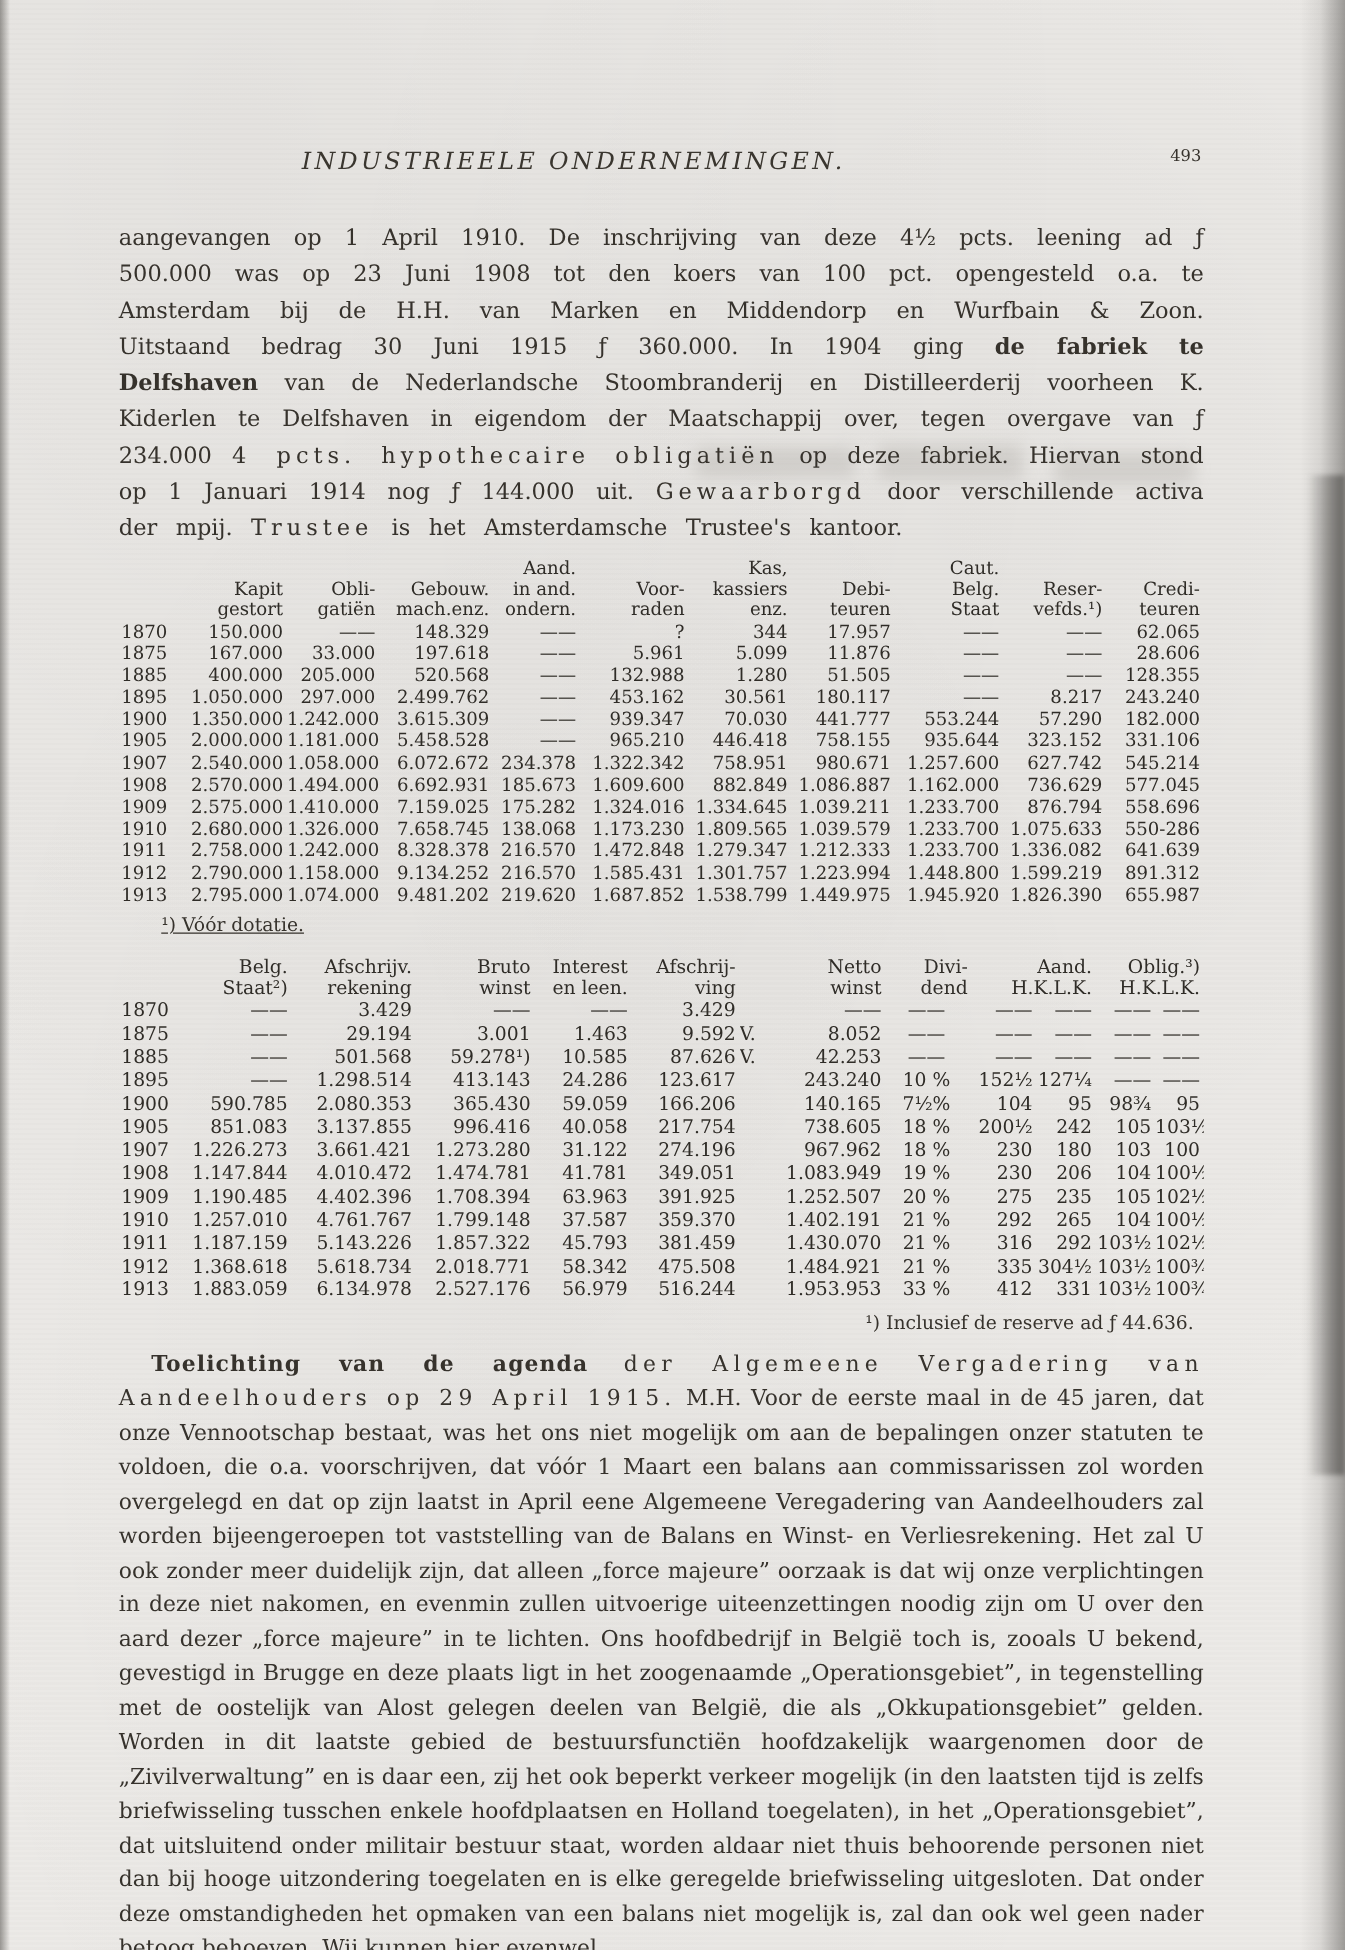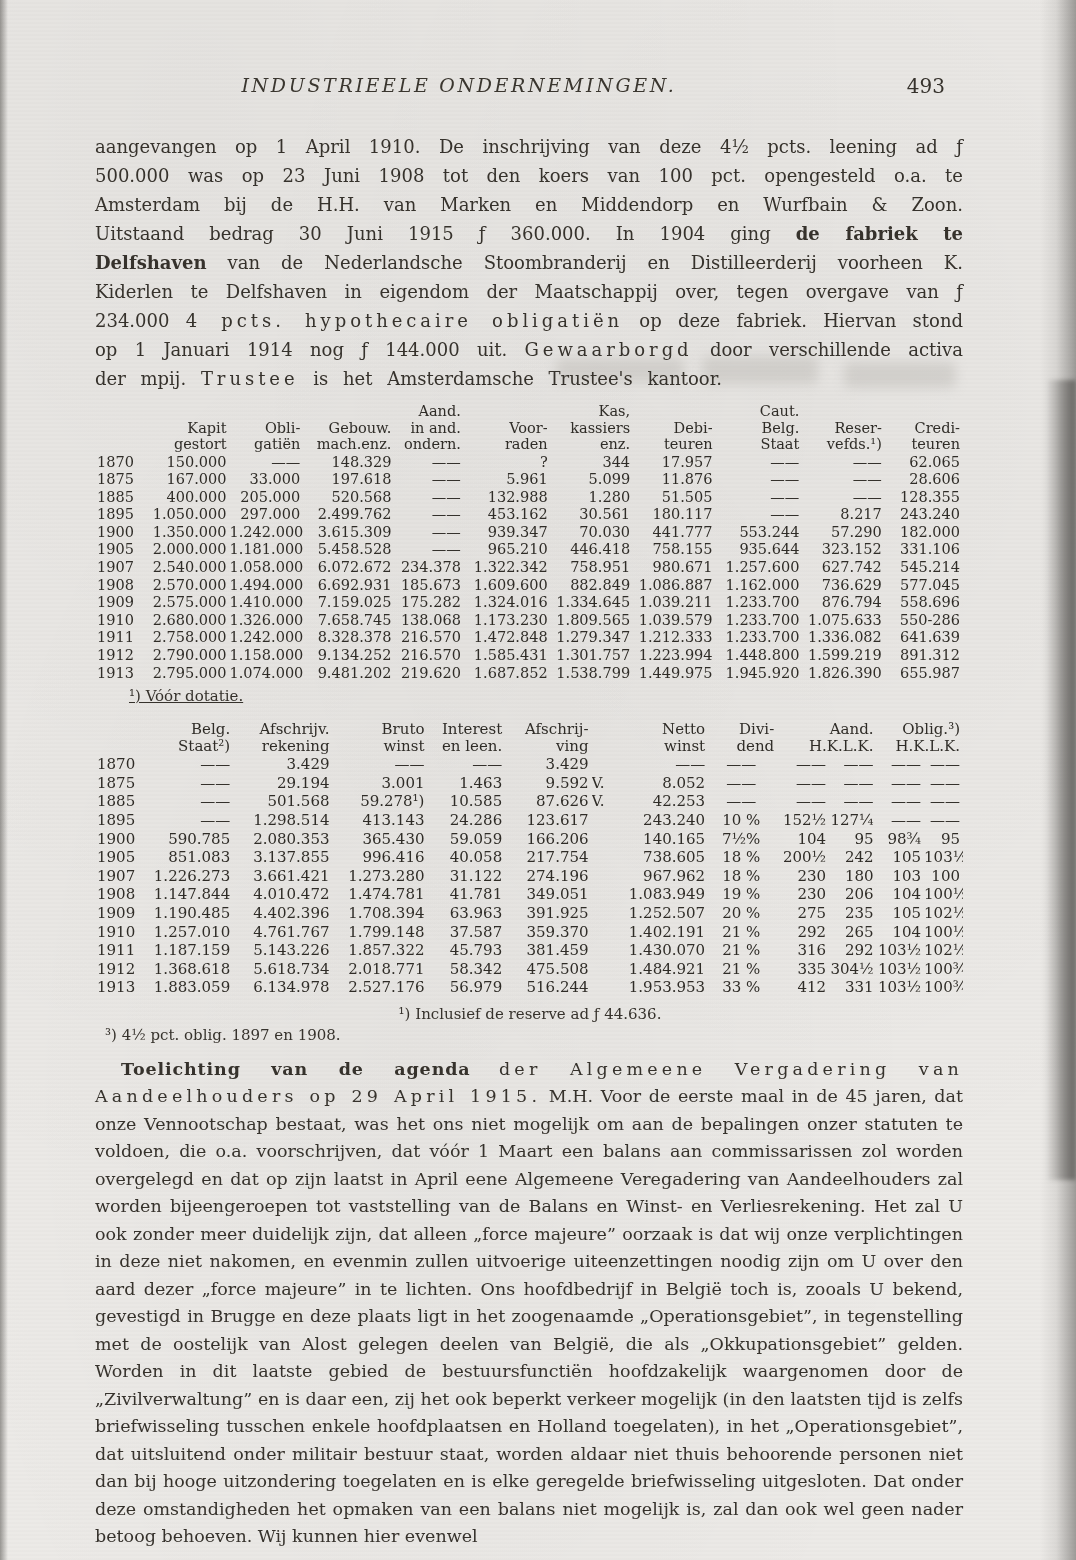--- a/index.html
+++ b/index.html
@@ -21,24 +21,24 @@
   .gutter-dark{position:absolute;right:0;top:380px;width:30px;height:800px;
     background:linear-gradient(to left, rgba(96,94,91,0.85), rgba(96,94,91,0));
     filter:blur(2px);}
   .smudge{position:absolute;background:#b5b2ad;opacity:0.4;filter:blur(6px);border-radius:5px;}
   .sm1{left:556px;top:358px;width:128px;height:24px;}
   .sm2{left:702px;top:356px;width:116px;height:28px;}
   .sm3{left:844px;top:362px;width:112px;height:26px;}
 
   .page-inner{position:absolute;left:95px;top:0;width:868px;}
 
-  .running-head{position:relative;margin-top:74px;height:28px;}
+  .running-head{position:relative;margin-top:118px;height:28px;}
   .head-title{position:absolute;left:calc(50% - 70px);transform:translateX(-50%);
     font-style:italic;font-size:19px;letter-spacing:0.14em;white-space:nowrap;color:#3a362f;}
-  .page-num{position:absolute;right:18px;top:0;font-size:20px;}
+  .page-num{position:absolute;right:2px;top:0;font-size:13px;}
 
   .body-text{text-align:justify;}
   .intro{margin:30px 0 0 0;font-size:18px;line-height:29px;word-spacing:0.5em;}
   .sp{letter-spacing:0.22em;}
   .bold-seg{font-weight:bold;}
 
   table{border-collapse:collapse;width:100%;table-layout:fixed;}
   th{font-weight:normal;white-space:pre-line;vertical-align:bottom;text-align:right;
      line-height:16.5px;padding:0 3px 1px 0;margin-top:28px;}
   td{text-align:right;padding:0 3px 0 0;white-space:nowrap;overflow:hidden;}
@@ -48,21 +48,21 @@
   .t1 td{line-height:17.6px;}
   .footnote1{font-size:15px;margin:5px 0 0 34px;text-decoration:underline;}
 
   .t2{margin-top:16px;font-size:15px;color:#2f2c27;}
   .t2 td{line-height:18.6px;}
   .t2 td:nth-child(7){text-align:left;padding:0;}
   .t2 td:nth-child(9){text-align:center;}
   .th-center{text-align:right;}
 
   .footnotes{font-size:15px;margin-top:8px;}
-  .fn-line1{display:flex;justify-content:center;padding:0 8px 0 10px;}
+  .fn-line1{display:flex;justify-content:flex-end;padding:0 8px 0 10px;}
   .fn-line2{margin:3px 0 0 10px;}
 
   .more-note{text-align:center;font-size:18px;margin-top:16px;}
 
   .toelichting{margin:12px 0 0 0;font-size:17.5px;line-height:27.5px;text-indent:26px;}
   .toel-bold{font-weight:bold;letter-spacing:0.05em;word-spacing:0.28em;}
   .toel-sp{letter-spacing:0.24em;}
 </style>
 </head>
 <body>
@@ -536,19 +536,18 @@
           <td>103½</td>
           <td>100¾</td>
         </tr>
       </tbody>
   </table>
 
   <div class="footnotes">
     <div class="fn-line1">
       <span>¹) Inclusief de reserve ad ƒ 44.636.</span>
     </div>
-    <div class="fn-line2">³) 4½ pct. oblig. 1897 en 1908.</div>
   </div>
 
 
   <p class="body-text toelichting"><span class="toel-bold">Toelichting van de agenda</span><span class="toel-sp"> der Algemeene Vergadering van Aandeelhouders op 29 April 1915.</span><span> M.H. Voor de eerste maal in de 45 jaren, dat onze Vennootschap bestaat, was het ons niet mogelijk om aan de bepalingen onzer statuten te voldoen, die o.a. voorschrijven, dat vóór 1 Maart een balans aan commissarissen zol worden overgelegd en dat op zijn laatst in April eene Algemeene Veregadering van Aandeelhouders zal worden bijeengeroepen tot vaststelling van de Balans en Winst- en Verliesrekening. Het zal U ook zonder meer duidelijk zijn, dat alleen „force majeure” oorzaak is dat wij onze verplichtingen in deze niet nakomen, en evenmin zullen uitvoerige uiteenzettingen noodig zijn om U over den aard dezer „force majeure” in te lichten. Ons hoofdbedrijf in België toch is, zooals U bekend, gevestigd in Brugge en deze plaats ligt in het zoogenaamde „Operationsgebiet”, in tegenstelling met de oostelijk van Alost gelegen deelen van België, die als „Okkupationsgebiet” gelden. Worden in dit laatste gebied de bestuursfunctiën hoofdzakelijk waargenomen door de „Zivilverwaltung” en is daar een, zij het ook beperkt verkeer mogelijk (in den laatsten tijd is zelfs briefwisseling tusschen enkele hoofdplaatsen en Holland toegelaten), in het „Operationsgebiet”, dat uitsluitend onder militair bestuur staat, worden aldaar niet thuis behoorende personen niet dan bij hooge uitzondering toegelaten en is elke geregelde briefwisseling uitgesloten. Dat onder deze omstandigheden het opmaken van een balans niet mogelijk is, zal dan ook wel geen nader betoog behoeven. Wij kunnen hier evenwel</span></p>
 
 </div>
 
 </body></html>

